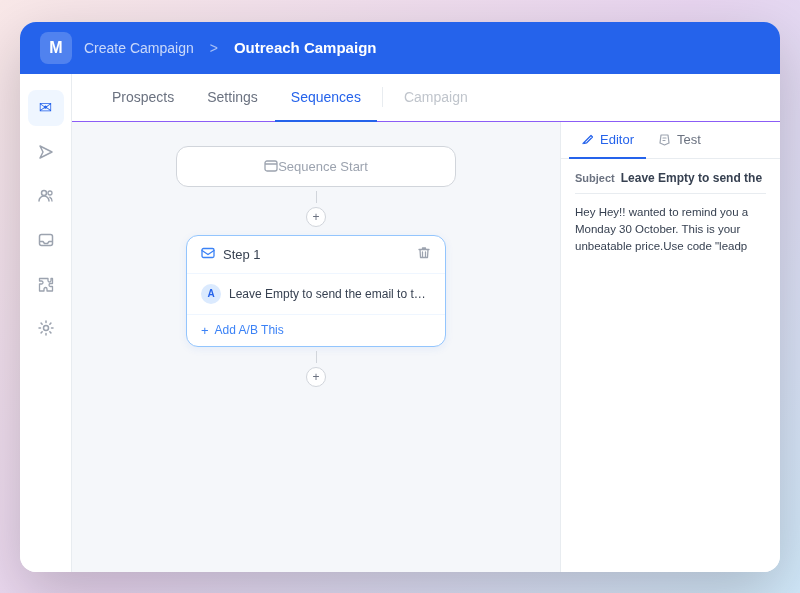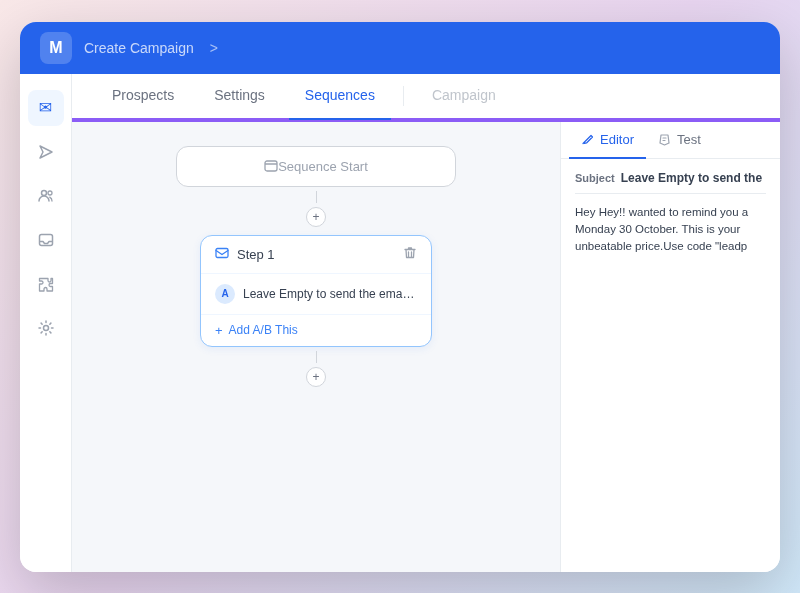--- a/index.html
+++ b/index.html
@@ -117,23 +117,23 @@
       flex-direction: column;
       overflow: hidden;
     }
 
     
     .tab-nav {
       background: white;
       display: flex;
       align-items: center;
       padding: 0 24px;
-      border-bottom: 4px solid #8b5cf6;
+      border-bottom: 1px solid #8b5cf6;
       height: 48px;
-      gap: 8px;
+      gap: 1px;
       flex-shrink: 0;
     }
 
     .tab-item {
       padding: 0 16px;
       height: 48px;
       display: flex;
       align-items: center;
       font-size: 14px;
       color: #6b7280;
@@ -197,21 +197,21 @@
       align-items: center;
       justify-content: center;
       color: #6b7280;
       font-size: 12px;
       cursor: pointer;
       margin: 4px 0;
     }
 
     
     .step-card {
-      width: 232px;
+      width: 260px;
       background: white;
       border: 1.5px solid #93c5fd;
       border-radius: 12px;
       overflow: hidden;
       box-shadow: 0 2px 8px rgba(37,99,235,0.08);
     }
 
     .step-header {
       display: flex;
       align-items: center;
@@ -361,20 +361,21 @@
 
 <div class="app-window">
 
   <div class="top-bar">
     <div class="logo-box">
       <span>M</span>
     </div>
     <div class="breadcrumb">
       <span class="breadcrumb-item-muted">Create Campaign</span>
       <span class="breadcrumb-separator">&gt;</span>
+      <span class="breadcrumb-item-active">Outreach Campaign</span>
     </div>
   </div>
 
   <div class="main-area">
 
     <div class="sidebar">
       <div class="sidebar-icon active">✉</div>
       <div class="sidebar-icon">
         <svg width="16" height="16" viewBox="0 0 16 16" fill="none">
           <path d="M14 8L2 2l3 6-3 6 12-6z" stroke="#9ca3af" stroke-width="1.5" stroke-linejoin="round" fill="none"></path>

